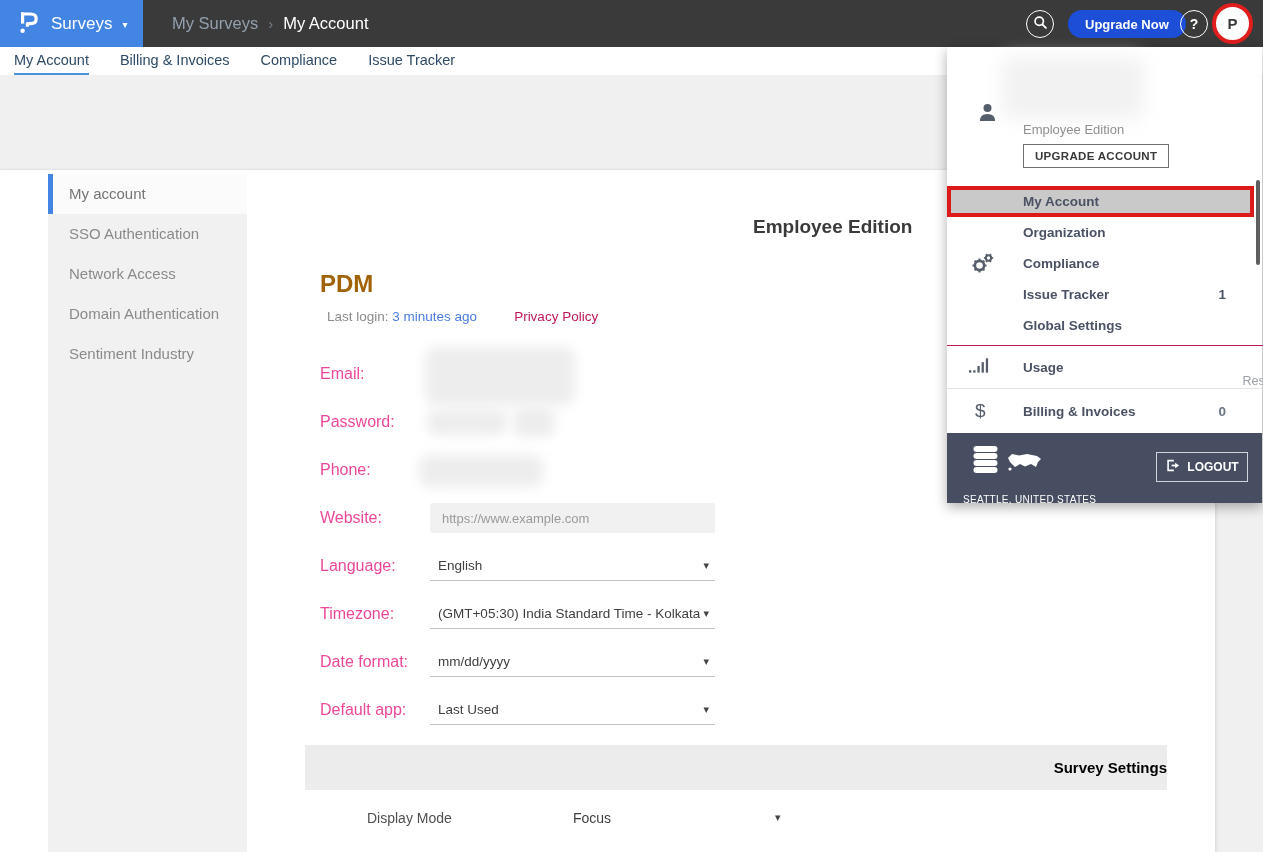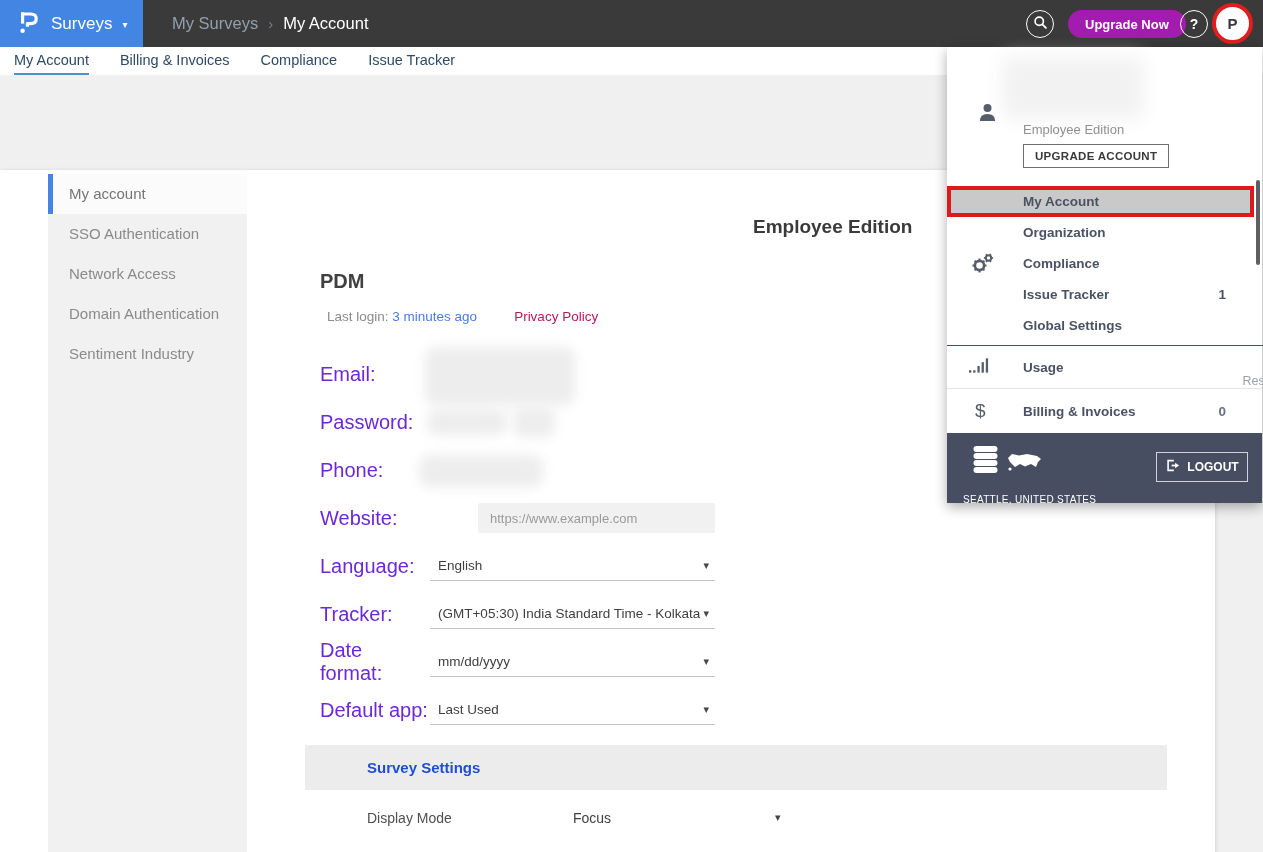--- a/index.html
+++ b/index.html
@@ -10,61 +10,61 @@
   .brand { position:absolute; left:0; top:0; width:143px; height:47px; background:#4285e2; display:flex; align-items:center; gap:10px; padding-left:17px; cursor:pointer; }
   .brand .product { color:#fff; font-size:17px; }
   .brand .caret { color:#fff; font-size:10px; padding-top:2px; }
   .crumb { position:absolute; left:172px; top:0; height:47px; display:flex; align-items:center; gap:10px; font-size:16.5px; }
   .crumb .parent { color:#92a0ad; cursor:pointer; }
   .crumb .sep { color:#76808b; font-size:15px; }
   .crumb .current { color:#fff; }
   .circle-btn { position:absolute; top:10px; width:28px; height:28px; border:1.6px solid #fff; border-radius:50%; display:flex; align-items:center; justify-content:center; color:#fff; cursor:pointer; background:transparent; font-weight:bold; font-size:14px; font-family:inherit; }
   .search-btn { left:1026px; }
   .help-btn { left:1180px; }
-  .upgrade-btn { position:absolute; left:1068px; top:10px; height:28px; padding:0 17px; background:#a21caf; border:none; border-radius:14px; color:#fff; font-weight:bold; font-size:13px; cursor:pointer; font-family:inherit; }
+  .upgrade-btn { position:absolute; left:1068px; top:10px; height:28px; padding:0 17px; background:#1d4ed8; border:none; border-radius:14px; color:#fff; font-weight:bold; font-size:13px; cursor:pointer; font-family:inherit; }
   .avatar-wrap { position:absolute; left:1212px; top:3px; width:41px; height:41px; border-radius:50%; border:4px solid #e01e1e; background:#fff; display:flex; align-items:center; justify-content:center; font-weight:bold; color:#3a3a3a; font-size:15px; cursor:pointer; z-index:120; }
 
   
   .tabbar { position:absolute; left:0; top:47px; width:1263px; height:28px; background:#fff; display:flex; align-items:stretch; padding-left:14px; gap:31px; }
   .tab { font-size:14.5px; color:#2e4a66; cursor:pointer; display:flex; align-items:center; border-bottom:2px solid transparent; padding-bottom:1px; }
   .tab.active { border-bottom-color:#4a90d9; }
 
   
   .page-bg { position:absolute; left:0; top:75px; width:1263px; height:777px; background:#f0f0f0; }
   .card { position:absolute; left:0; top:95px; width:1215px; height:743px; background:#fff; box-shadow:0 1px 4px rgba(0,0,0,0.18); }
 
   
   .sidebar { position:absolute; left:48px; top:4px; width:199px; height:735px; background:#f1f1f1; }
   .side-item { height:40px; line-height:40px; padding-left:21px; font-size:15px; color:#8a8a8a; cursor:pointer; }
   .side-item.active { background:#fbfbfb; border-left:5px solid #4285e2; padding-left:16px; color:#757575; }
 
   
-  .pdm { position:absolute; left:320px; top:100px; font-size:20px; font-weight:bold; color:#404040; }
+  .pdm { position:absolute; left:320px; top:100px; font-size:24px; font-weight:bold; color:#a16207; }
   .login-line { position:absolute; left:321px; top:139px; font-size:13.5px; display:flex; gap:37px; }
   .login-line .lbl { color:#8b8b8b;margin-left:6px; }
   .login-line .val { color:#4a7be0; }
   .privacy { color:#be185d; text-decoration:none; cursor:pointer; }
 
   .frow { position:absolute; left:320px; width:395px; height:48px; display:flex; align-items:center; }
-  .flabel { width:110px; font-size:20px; color:#6d28d9; flex:none; }
+  .flabel { width:110px; font-size:16px; color:#ec4899; flex:none; }
   .control { flex:1; height:30px; display:flex; align-items:center; }
-  .input-box { flex:1; height:30px; background:#f1f1f1; border:none; border-radius:2px; padding:0 12px; font-size:13px; color:#5a5a5a; font-family:inherit;margin-left:48px; }
+  .input-box { flex:1; height:30px; background:#f1f1f1; border:none; border-radius:2px; padding:0 12px; font-size:13px; color:#5a5a5a; font-family:inherit; }
   .input-box::placeholder { color:#9a9a9a; }
   .select { flex:1; height:30px; border-bottom:1px solid #c2c2c2; display:flex; align-items:center; justify-content:space-between; cursor:pointer; font-size:13.5px; color:#3f3f3f; padding:0 6px 0 8px; }
   .select .sel-caret { font-size:11px; color:#444; }
 
   .blur-blob { position:absolute; background:#ededed; filter:blur(6px); border-radius:10px; }
 
   
   .license-title { position:absolute; left:753px; top:46px; font-size:19px; font-weight:bold; color:#3a3a3a; }
   .license-labels { position:absolute; left:753px; top:84px; }
   .lrow { height:40px; display:flex; align-items:center; font-size:14px; color:#4f4f4f; }
 
   
-  .ss-bar { position:absolute; left:305px; top:575px; width:862px; height:45px; background:#ececec; display:flex; align-items:center; padding-left:62px; font-size:15px; font-weight:bold; color:#1d4ed8; }
+  .ss-bar { position:absolute; left:305px; top:575px; width:862px; height:45px; background:#ececec; display:flex; align-items:center; padding-left:62px; font-size:15px; font-weight:bold; color:#000000;justify-content:flex-end; }
   .ss-label1 { position:absolute; left:367px; top:640px; font-size:14px; color:#4f4f4f; }
   .ss-value1 { position:absolute; left:573px; top:640px; font-size:14px; color:#3f3f3f; cursor:pointer; }
   .ss-caret1 { position:absolute; left:775px; top:641px; font-size:11px; color:#444; cursor:pointer; }
 
   
   .panel { position:absolute; left:947px; top:47px; width:315px; height:456px; background:#fff; box-shadow:0 4px 12px rgba(0,0,0,0.32); z-index:100; }
   .person-icon { position:absolute; left:30px; top:55px; }
   .name-blur { position:absolute; left:55px; top:10px; width:142px; height:62px; background:#f2f2f2; filter:blur(9px); border-radius:8px; }
   .edition-txt { position:absolute; left:76px; top:75px; font-size:13px; color:#909090; }
   .upgrade-acct { position:absolute; left:76px; top:97px; padding:5px 11px; border:1px solid #6f6f6f; background:#fff; font-size:11.5px; font-weight:bold; color:#3a3a3a; letter-spacing:0.3px; cursor:pointer; font-family:inherit; }
@@ -180,21 +180,21 @@
       <span class="flabel">Language:</span>
       <div class="control">
         <div class="select">
           <span>English</span>
           <span class="sel-caret">▾</span>
         </div>
       </div>
     </div>
 
     <div class="frow" style="top:420px">
-      <span class="flabel">Tracker:</span>
+      <span class="flabel">Timezone:</span>
       <div class="control">
         <div class="select">
           <span>(GMT+05:30) India Standard Time - Kolkata</span>
           <span class="sel-caret">▾</span>
         </div>
       </div>
     </div>
 
     <div class="frow" style="top:468px">
       <span class="flabel">Date format:</span>

